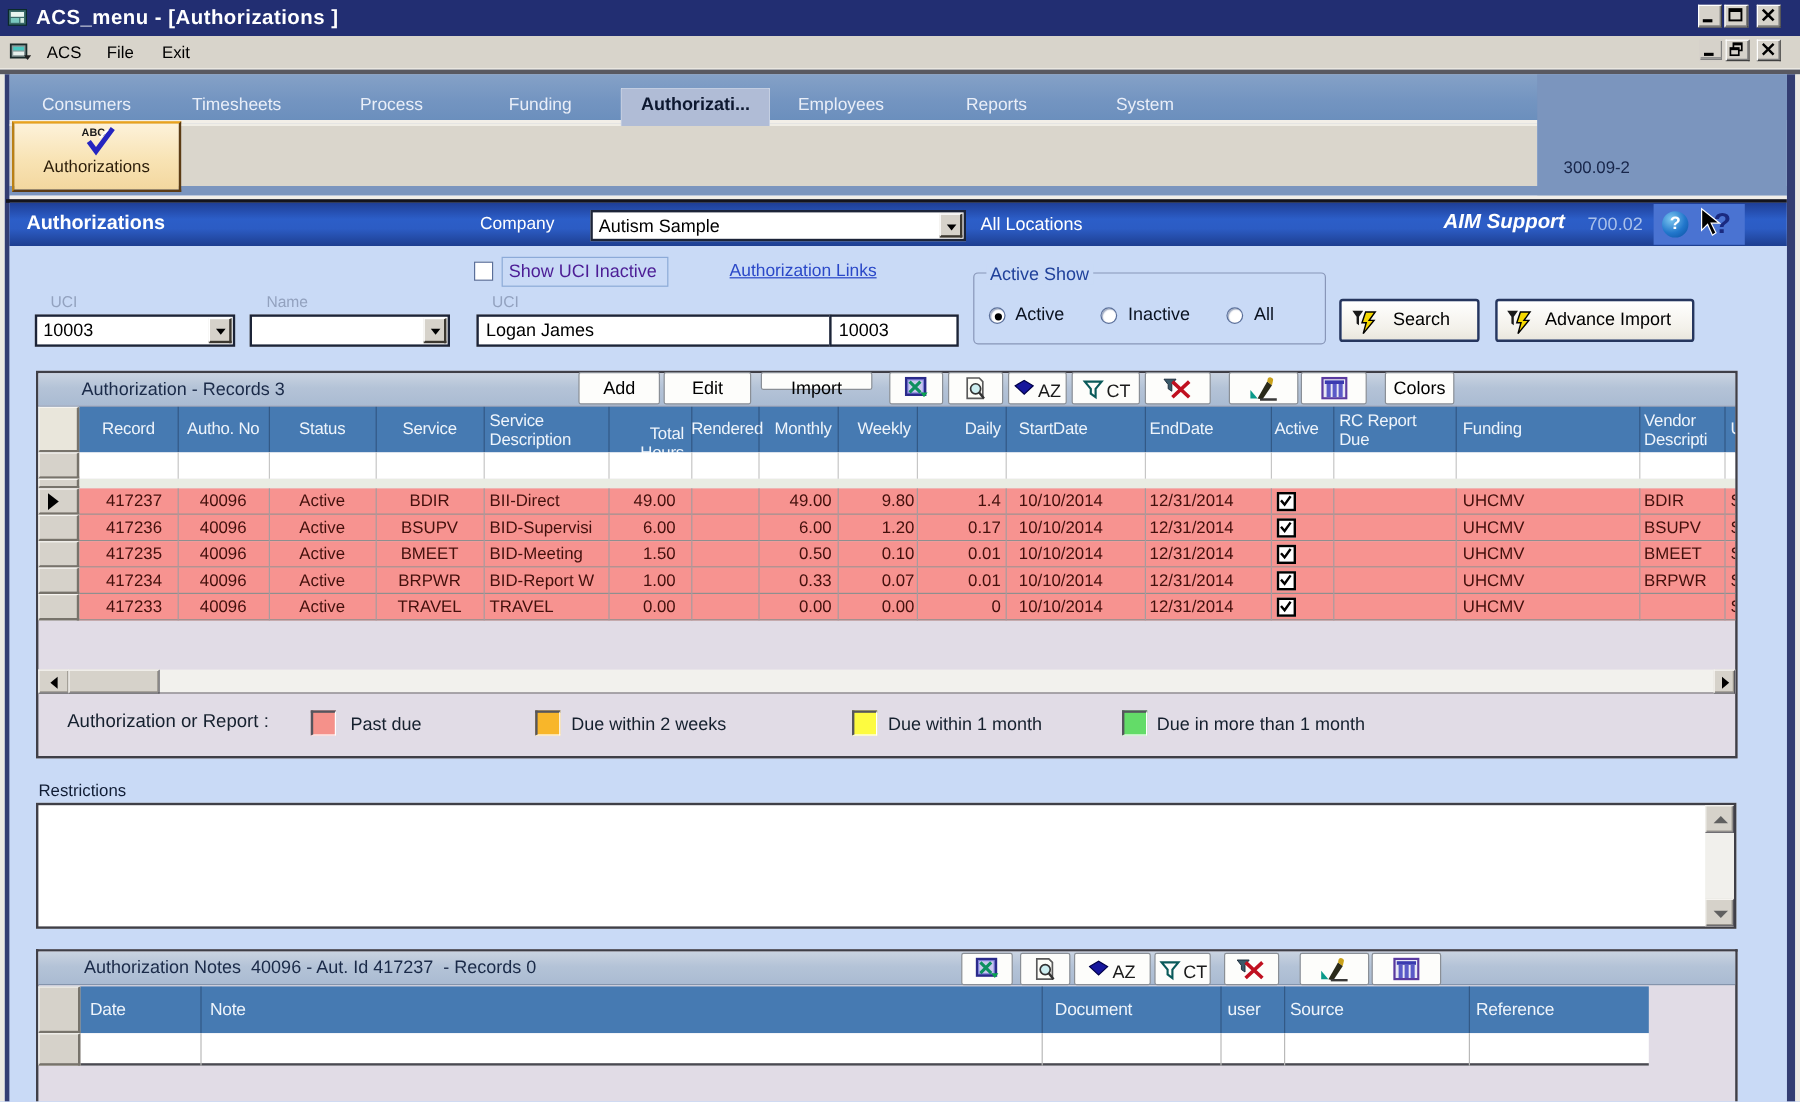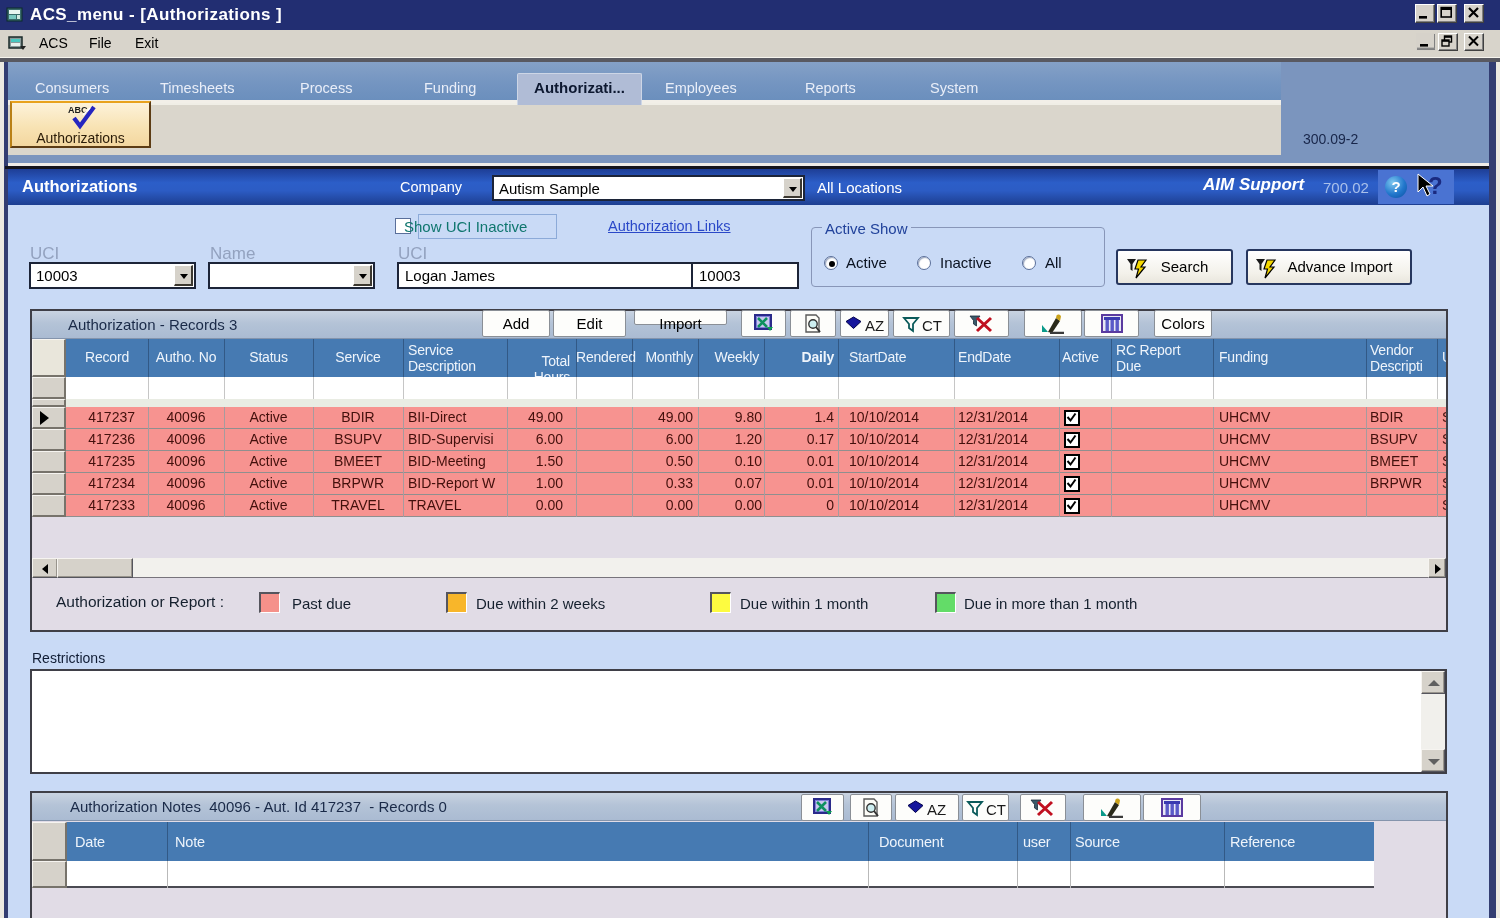--- a/index.html
+++ b/index.html
@@ -19,34 +19,34 @@
 #frameR1 { left:1496px; top:62px; width:4px; height:856px; background:#ece9e2; }
 
 #tabstrip { left:8px; top:62px; width:1481px; height:38px; background:linear-gradient(180deg,#85a1c7 0%,#7495c1 55%,#6b8fbd 100%); }
 .tab { color:#e9eef8; font-size:14.5px; }
 #activetab { left:517px; top:73px; width:125px; height:32px; z-index:3; background:#b0bcd6; border:1px solid #cdd6e6; border-bottom:none; border-radius:2px 2px 0 0; color:#0d1830; font-weight:bold; font-size:15px; text-align:center; padding-top:5px; }
 #toolbar { left:8px; top:103px; width:1273px; height:52px; background:#dad6cc; border-top:2px solid #f0eee6; }
 #toolbarR { left:1281px; top:62px; width:208px; height:101px; background:#7b95be; }
 #verstr { left:1303px; top:131px; color:#18264a; font-size:14px; }
 #bluestrip { left:8px; top:155px; width:1481px; height:8px; background:#7b95be; }
 #whitestrip { left:8px; top:163px; width:1481px; height:3px; background:#f0ede8; }
-#authbtn { left:10px; top:101px; width:141px; height:47px; background:linear-gradient(180deg,#fdf2da 0%,#f8e3b4 55%,#f3d79f 100%); border:2px solid #5c3c14; border-top-color:#e8a21e; border-left-color:#b98016; font-size:14px; color:#1a1206; text-align:center; z-index:4; }
+#authbtn { left:10px; top:101px; width:141px; height:59px; background:linear-gradient(180deg,#fdf2da 0%,#f8e3b4 55%,#f3d79f 100%); border:2px solid #5c3c14; border-top-color:#e8a21e; border-left-color:#b98016; font-size:14px; color:#1a1206; text-align:center; z-index:4; }
 
 #childtop { left:5px; top:166px; width:1484px; height:3px; background:#15151d; }
 #caption { left:8px; top:169px; width:1481px; height:36px; background:linear-gradient(180deg,#1e3e96 0%,#2c5ec8 38%,#2c5cc4 60%,#1d3e90 100%); }
 
 #body { left:8px; top:205px; width:1481px; height:713px; background:#c9daf6; }
 
 .combo { border:2px solid #1c2438; background:#fff; position:absolute; }
 .combo .arr { position:absolute; right:1px; top:1px; bottom:1px; width:19px; background:#d6d2ca; border-right:2px solid #3c3830; border-bottom:2px solid #3c3830; border-top:1px solid #fff; border-left:1px solid #fff; }
 .combo .arr:after { content:""; position:absolute; left:5px; top:8px; border:4px solid transparent; border-top:5px solid #000; }
 .combo .val { position:absolute; left:5px; top:3px; font-size:15px; color:#000; }
 .tbx { border:2px solid #1c2438; background:#fff; position:absolute; }
 .tbx .val { position:absolute; left:6px; top:3px; font-size:15px; color:#000; }
-.glabel { position:absolute; color:#93a2bf; font-size:17px; }
+.glabel { position:absolute; color:#93a2bf; font-size:13px;margin-left:12px; }
 .tbtn { position:absolute; background:#fdfdfb; border:1px solid #8a8f96; border-radius:2px; font-size:15px; color:#000; text-align:center; }
 .hcell { position:absolute; color:#eef4fb; font-size:14px; line-height:16px; letter-spacing:-0.2px; }
 .rowhdr { position:absolute; background:#d6d2ca; border:1px solid #f6f4f0; border-right:2px solid #77736b; border-bottom:2px solid #77736b; }
 .cell { position:absolute; font-size:14px; color:#43100c; white-space:nowrap; overflow:hidden; }
 .radio { width:14px; height:14px; border-radius:50%; background:#fff; border:1px solid #5a6f9a; box-shadow:inset 1px 1px 1px rgba(90,110,150,.6); }
 .radio.sel:after { content:""; position:absolute; left:4px; top:4px; width:6px; height:6px; border-radius:50%; background:#000; }
 .sbtn { background:linear-gradient(180deg,#ffffff 0%,#f3f1ea 70%,#e9e6dd 100%); border:2px solid #26365e; border-radius:3px; font-size:15px; color:#000; line-height:32px; }
 .sbbtn { background:#d6d2ca; border:1px solid #f6f4f0; border-right:1px solid #55555d; border-bottom:1px solid #55555d; box-shadow:inset -1px -1px 0 #98948c; }
 .icb { overflow:hidden; }
 </style>
@@ -145,21 +145,21 @@
 <div class="abs" style="left:1385px; top:176px; width:22px; height:22px; border-radius:50%; background:radial-gradient(circle at 35% 30%,#7ec8f0 0%,#2277cc 55%,#0a4ea0 100%); color:#fff; font-size:15px; font-weight:bold; text-align:center; line-height:22px;">?</div>
 <div class="abs" style="left:1414px; top:172px; width:30px; height:28px;">
   <svg width="30" height="28" viewBox="0 0 30 28">
     <text x="14" y="22" font-size="24" font-weight="bold" fill="#1a2a80" font-family="Liberation Sans">?</text>
     <path d="M4 2 L4 20 L9 15 L13 24 L16 22 L12 14 L19 14 Z" fill="#000" stroke="#fff" stroke-width="1"></path>
   </svg>
 </div>
 
 <div class="abs" style="left:418px; top:214px; width:139px; height:25px; border:1px solid #8caad8;"></div>
 <div class="abs" style="left:395px; top:218px; width:16px; height:16px; background:#fff; border:1px solid #5a6f9a;"></div>
-<div class="abs" style="left:404px; top:218px; color:#0f766e; font-size:15px;">Show UCI Inactive</div>
+<div class="abs" style="left:424px; top:218px; color:#4c1d95; font-size:15px;">Show UCI Inactive</div>
 <div class="abs" style="left:608px; top:218px; color:#2a48c8; font-size:14.5px; text-decoration:underline;">Authorization Links</div>
 <div class="glabel" style="left:30px; top:244px;">UCI</div>
 <div class="glabel" style="left:210px; top:244px;">Name</div>
 <div class="glabel" style="left:398px; top:244px;">UCI</div>
 <div class="combo" style="left:29px; top:262px; width:167px; height:27px;">
   <div class="val">10003</div>
     <div class="arr"></div>
 </div>
 <div class="combo" style="left:208px; top:262px; width:167px; height:27px;">
   <div class="arr"></div>
@@ -265,21 +265,21 @@
 <div class="abs hcell" style="left:403px; top:342px; width:104px; height:35px;padding-left:5px;">Service<br>Description</div>
 <div class="abs" style="left:507px; top:339px; width:1px; height:38px; background:rgba(30,55,90,.5);"></div>
 <div class="abs hcell" style="left:507px; top:342px; width:69px; height:35px;text-align:right; padding-right:6px;margin-top:11px;">Total<br>Hours</div>
 <div class="abs" style="left:576px; top:339px; width:1px; height:38px; background:rgba(30,55,90,.5);"></div>
 <div class="abs hcell" style="left:576px; top:349px; width:56px; height:28px;text-align:center;">Rendered</div>
 <div class="abs" style="left:632px; top:339px; width:1px; height:38px; background:rgba(30,55,90,.5);"></div>
 <div class="abs hcell" style="left:632px; top:349px; width:66px; height:28px;text-align:right; padding-right:5px;">Monthly</div>
 <div class="abs" style="left:698px; top:339px; width:1px; height:38px; background:rgba(30,55,90,.5);"></div>
 <div class="abs hcell" style="left:698px; top:349px; width:66px; height:28px;text-align:right; padding-right:5px;">Weekly</div>
 <div class="abs" style="left:764px; top:339px; width:1px; height:38px; background:rgba(30,55,90,.5);"></div>
-<div class="abs hcell" style="left:764px; top:349px; width:74px; height:28px;text-align:right; padding-right:4px;font-weight:bold;">Daily</div>
+<div class="abs hcell" style="left:764px; top:349px; width:74px; height:28px;text-align:right; padding-right:4px;">Daily</div>
 <div class="abs" style="left:838px; top:339px; width:1px; height:38px; background:rgba(30,55,90,.5);"></div>
 <div class="abs hcell" style="left:838px; top:349px; width:116px; height:28px;padding-left:11px;">StartDate</div>
 <div class="abs" style="left:954px; top:339px; width:1px; height:38px; background:rgba(30,55,90,.5);"></div>
 <div class="abs hcell" style="left:954px; top:349px; width:105px; height:28px;padding-left:4px;">EndDate</div>
 <div class="abs" style="left:1059px; top:339px; width:1px; height:38px; background:rgba(30,55,90,.5);"></div>
 <div class="abs hcell" style="left:1059px; top:349px; width:52px; height:28px;padding-left:3px;">Active</div>
 <div class="abs" style="left:1111px; top:339px; width:1px; height:38px; background:rgba(30,55,90,.5);"></div>
 <div class="abs hcell" style="left:1111px; top:342px; width:102px; height:35px;padding-left:5px;">RC Report<br>Due</div>
 <div class="abs" style="left:1213px; top:339px; width:1px; height:38px; background:rgba(30,55,90,.5);"></div>
 <div class="abs hcell" style="left:1213px; top:349px; width:153px; height:28px;padding-left:6px;">Funding</div>

